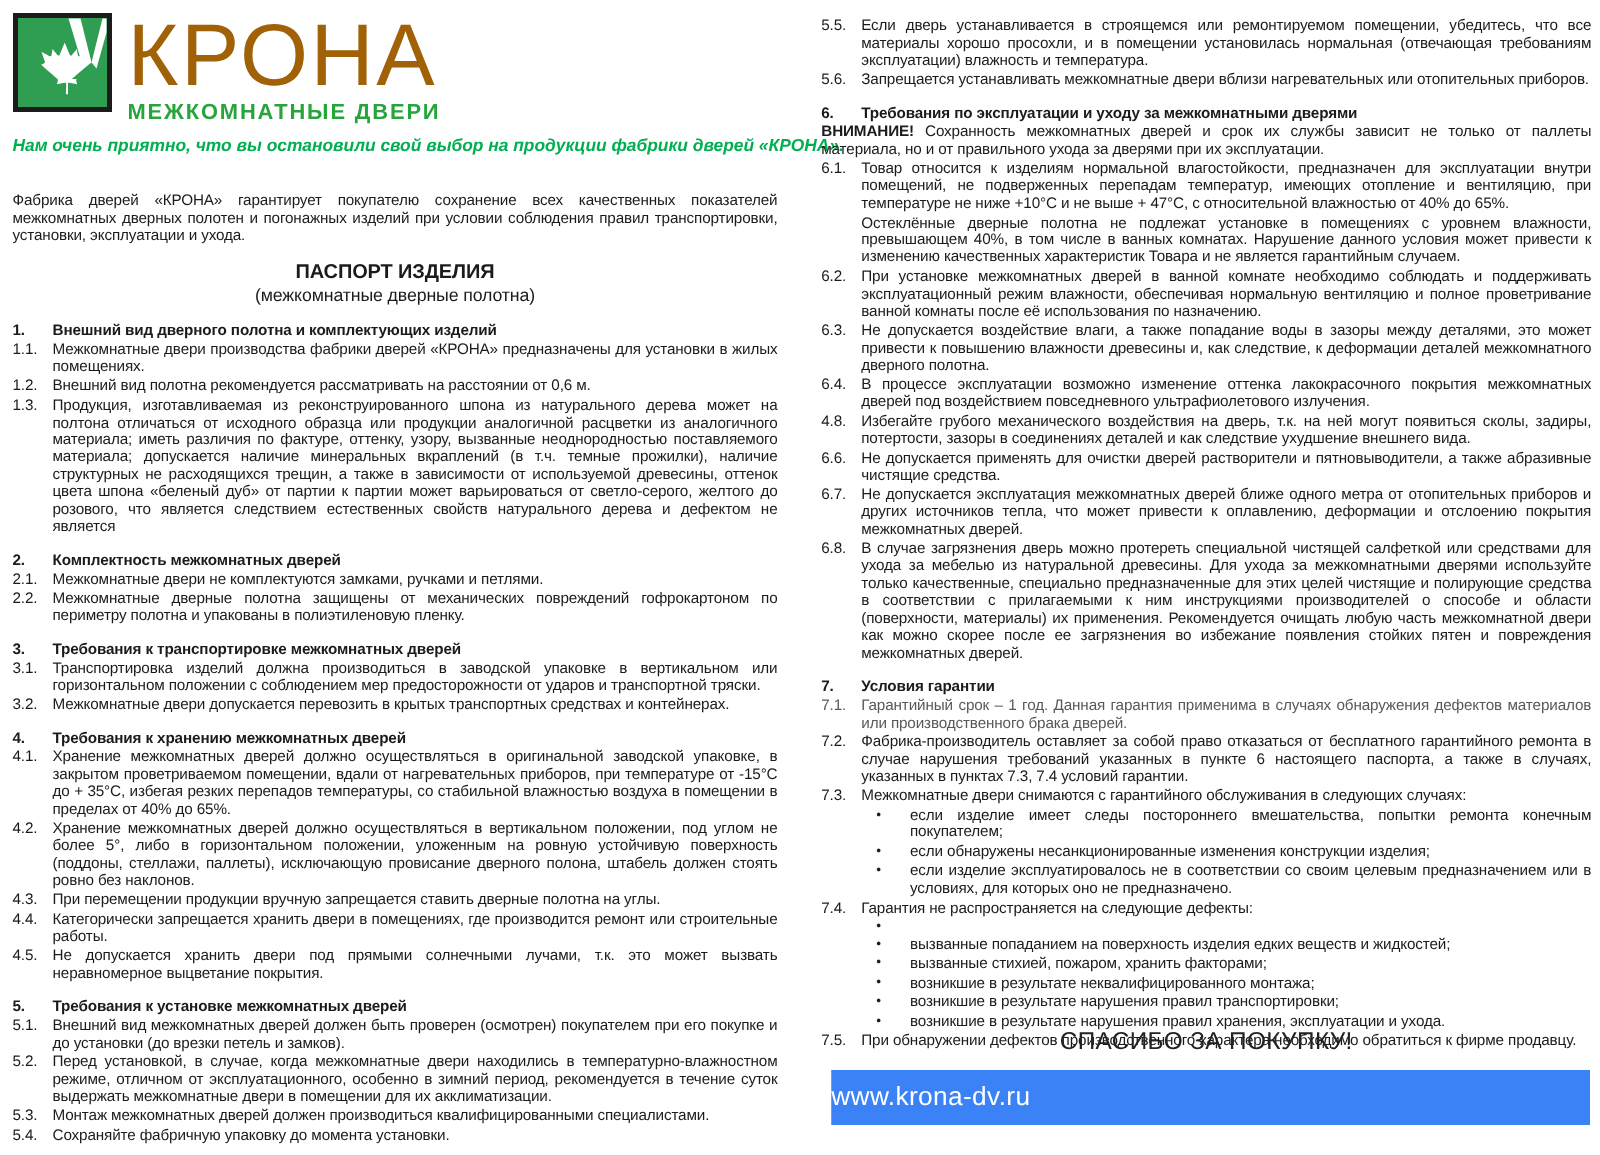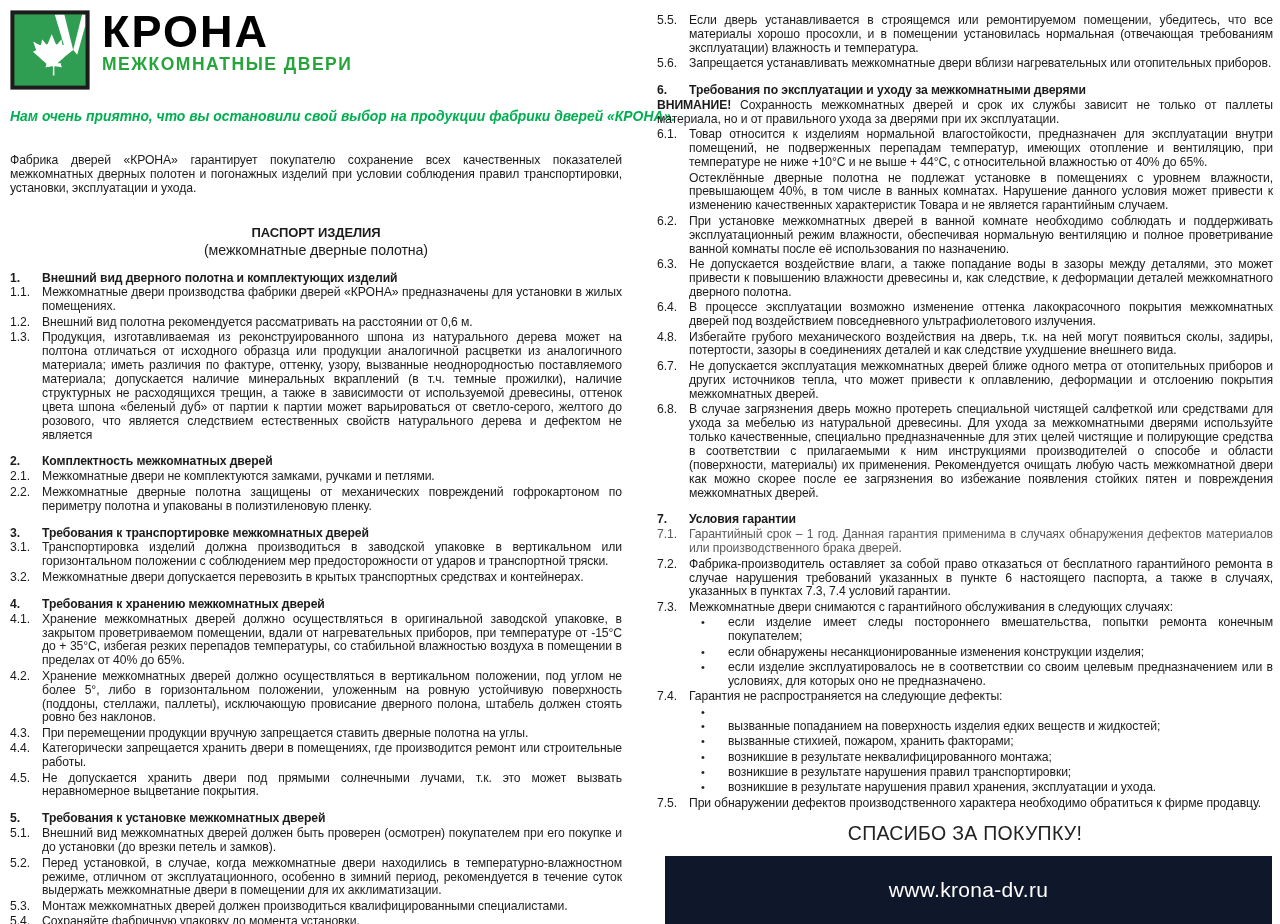--- a/index.html
+++ b/index.html
@@ -8,42 +8,42 @@
        font-family:"Liberation Sans",sans-serif;color:#1b1b1b;
        font-size:12.2px;line-height:1.14;letter-spacing:-0.1px}
   .col{position:absolute}
   .col-left{left:10px;top:10px;width:612px}
   .col-right{left:657px;top:14px;width:616px}
 
   
   .brand{display:flex;align-items:flex-start;gap:12px;height:86px}
   .logo-box{width:80px;height:80px;flex:0 0 80px}
   .logo-box svg{width:80px;height:80px;display:block}
-  .brand-name{font-weight:bold;font-size:45px;line-height:0.98;color:#000000;letter-spacing:2px}
+  .brand-name{font-weight:normal;font-size:70px;line-height:0.98;color:#a16207;letter-spacing:2px}
   .brand-tagline{font-weight:bold;font-size:17.5px;color:#27a53c;letter-spacing:1.5px;margin-top:1px}
 
   .welcome{color:#00b050;font-weight:bold;font-style:italic;font-size:13.9px;
            margin-top:13px;white-space:nowrap;letter-spacing:0}
   .lead{margin-top:29px;text-align:justify}
-  .doc-title{text-align:center;font-weight:bold;font-size:13px;margin-top:30px}
+  .doc-title{text-align:center;font-weight:bold;font-size:16px;margin-top:13px}
   .doc-sub{text-align:center;font-size:14.2px;margin-top:2px}
 
   .sec-head{display:flex;font-weight:bold;margin-top:13px;margin-bottom:1px}
   .item{display:flex;margin-bottom:1.5px}
   .num{flex:0 0 32px}
   .txt{flex:1;text-align:justify}
   .warn{text-align:justify;margin-bottom:1.5px}
   .bullet-row{display:flex;padding-left:44px;margin-bottom:1.5px}
   .bullet-glyph{flex:0 0 27px;font-size:11px}
   .muted{color:#595959}
 
   .thanks{position:absolute;left:657px;top:822px;width:616px;text-align:center;
           font-size:19.5px;letter-spacing:0.3px;color:#222}
-  .site-bar{position:absolute;left:665px;top:856px;width:607px;height:68px;
-            background:#0f172a;display:flex;align-items:center;justify-content:center}
+  .site-bar{position:absolute;left:665px;top:856px;width:607px;height:44px;
+            background:#3b82f6;display:flex;align-items:center;justify-content:flex-start}
   .site-text{color:#fff;font-size:21px;letter-spacing:0.3px}
 </style>
 </head>
 <body>
 
 <div>
 
   <div class="col col-left">
 
     <header class="brand">
@@ -168,41 +168,45 @@
     </div>
 
     <div class="sec-head">
       <span class="num">6.</span>
       <span class="ttl">Требования по эксплуатации и уходу за  межкомнатными дверями</span>
     </div>
     <p class="warn"><b>ВНИМАНИЕ!</b> <span>Сохранность межкомнатных дверей и срок их службы зависит не только от паллеты материала, но и от правильного ухода за дверями при их эксплуатации.</span></p>
 
     <div class="item">
       <span class="num">6.1.</span>
-      <span class="txt">Товар относится к изделиям нормальной влагостойкости, предназначен для эксплуатации внутри помещений, не подверженных перепадам температур, имеющих отопление и вентиляцию, при температуре не ниже +10°С и не выше + 44°С, с относительной влажностью от 40% до 65%.</span>
+      <span class="txt">Товар относится к изделиям нормальной влагостойкости, предназначен для эксплуатации внутри помещений, не подверженных перепадам температур, имеющих отопление и вентиляцию, при температуре не ниже +10°С и не выше + 47°С, с относительной влажностью от 40% до 65%.</span>
     </div>
     <div class="item">
       <span class="num"></span>
       <span class="txt">Остеклённые дверные полотна не подлежат установке в помещениях с уровнем влажности, превышающем 40%, в том числе в ванных комнатах. Нарушение данного условия может привести к изменению качественных характеристик Товара и не является гарантийным случаем.</span>
     </div>
     <div class="item">
       <span class="num">6.2.</span>
       <span class="txt">При установке межкомнатных дверей в ванной комнате необходимо соблюдать и поддерживать эксплуатационный режим влажности, обеспечивая нормальную вентиляцию и полное проветривание ванной комнаты после её использования по назначению.</span>
     </div>
     <div class="item">
       <span class="num">6.3.</span>
       <span class="txt">Не допускается воздействие влаги, а также попадание воды в зазоры между деталями, это может привести к повышению влажности древесины и, как следствие, к деформации деталей межкомнатного дверного полотна.</span>
     </div>
     <div class="item">
       <span class="num">6.4.</span>
       <span class="txt">В процессе эксплуатации возможно изменение оттенка лакокрасочного покрытия межкомнатных дверей под воздействием повседневного ультрафиолетового излучения.</span>
     </div>
     <div class="item">
       <span class="num">4.8.</span>
       <span class="txt">Избегайте грубого механического воздействия на дверь, т.к. на ней могут появиться сколы, задиры, потертости, зазоры в соединениях деталей и как следствие ухудшение внешнего вида.</span>
+    </div>
+    <div class="item">
+      <span class="num">6.6.</span>
+      <span class="txt">Не допускается применять для очистки дверей растворители и пятновыводители, а также абразивные чистящие средства.</span>
     </div>
     <div class="item">
       <span class="num">6.7.</span>
       <span class="txt">Не допускается эксплуатация межкомнатных дверей ближе одного метра от отопительных приборов и других источников тепла, что может привести к оплавлению, деформации и отслоению покрытия межкомнатных дверей.</span>
     </div>
     <div class="item">
       <span class="num">6.8.</span>
       <span class="txt">В случае загрязнения дверь можно протереть специальной чистящей салфеткой или средствами для ухода за мебелью из натуральной древесины. Для ухода за межкомнатными дверями используйте только качественные, специально предназначенные для этих целей чистящие и полирующие средства в соответствии с прилагаемыми к ним инструкциями производителей о способе и области (поверхности, материалы) их применения. Рекомендуется очищать любую часть межкомнатной двери как можно скорее после ее загрязнения во избежание появления стойких пятен и повреждения межкомнатных дверей.</span>
     </div>
 

